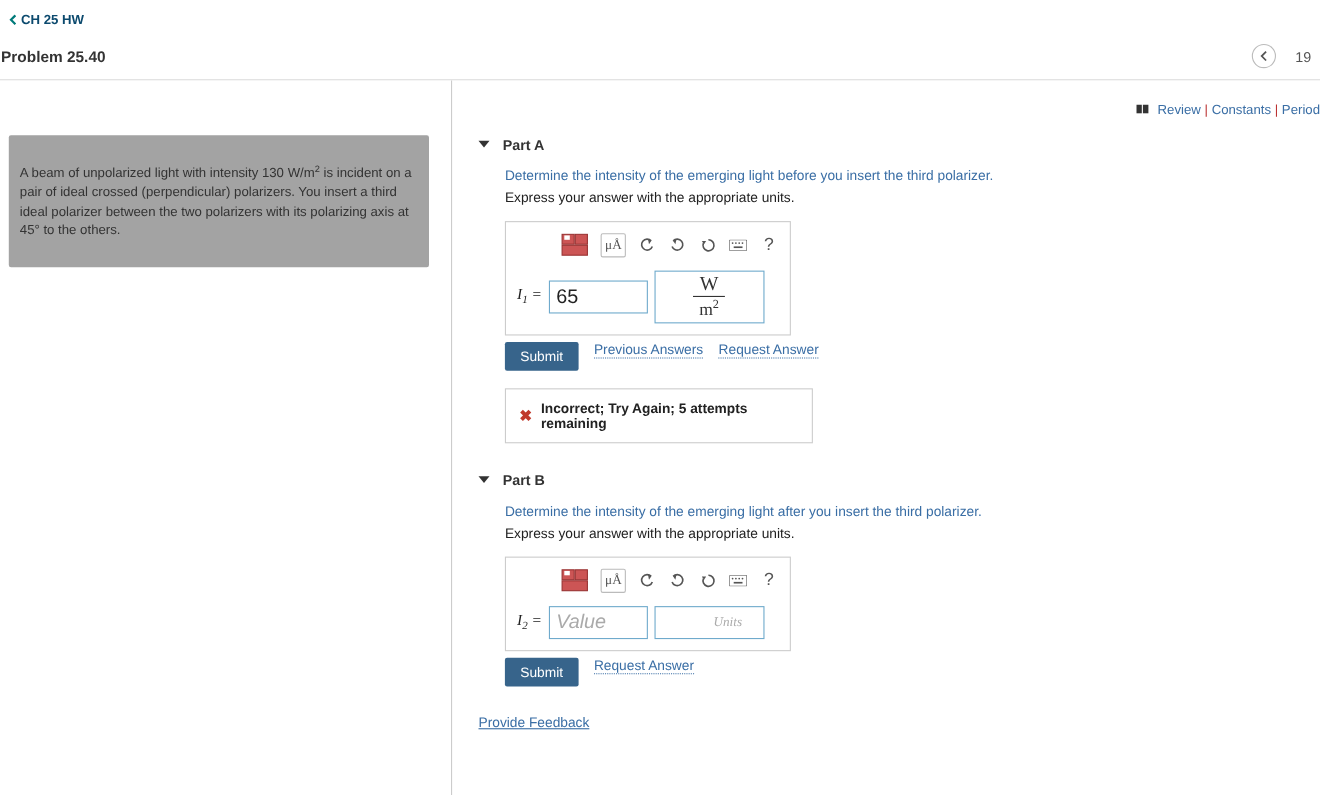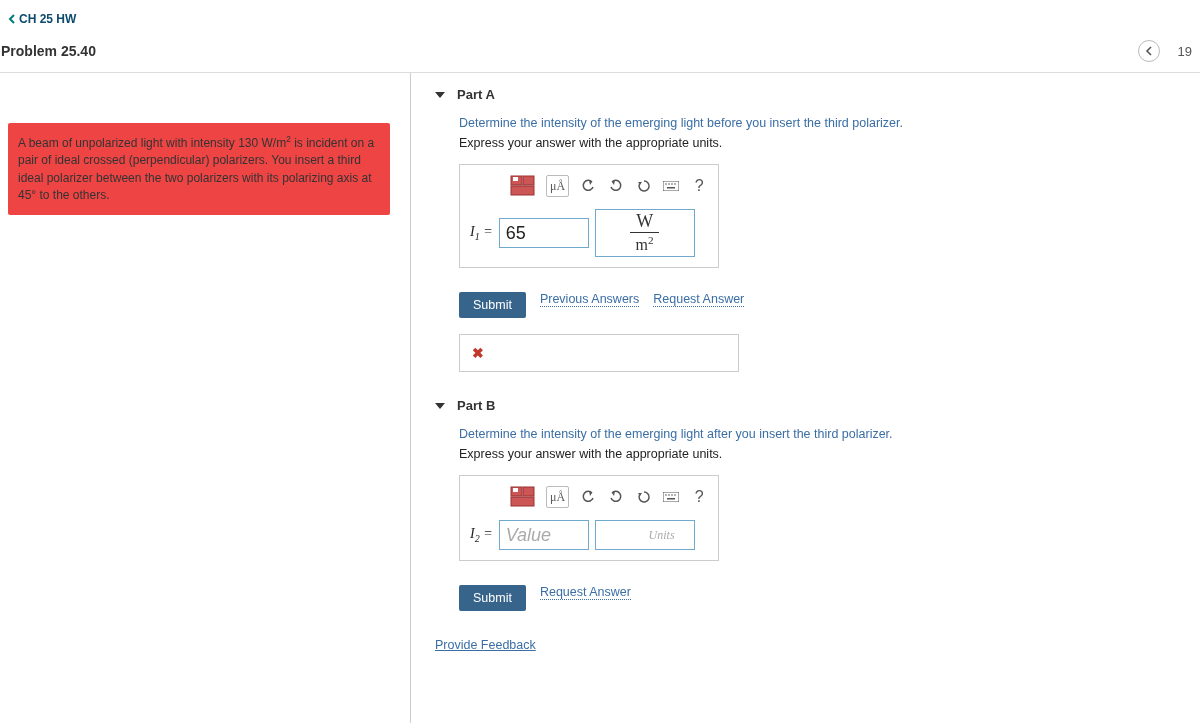--- a/index.html
+++ b/index.html
@@ -10,35 +10,35 @@
   .problem-bar { display: flex; align-items: center; justify-content: space-between; padding: 6px 8px 10px 1px; border-bottom: 1px solid #ddd; }
   .problem-title { font-size: 14px; font-weight: bold; color: #333; }
   .prob-right { display: flex; align-items: center; gap: 18px; font-size: 13px; color: #555; }
   .chev-btn { width: 22px; height: 22px; border: 1px solid #bbb; border-radius: 50%; display: flex; align-items: center; justify-content: center; color: #555; }
   
   .layout { display: flex; min-height: 660px; overflow: hidden; }
   .left-col { width: 410px; padding: 50px 20px 10px 8px; }
   .divider { width: 1px; background: #ccc; margin-top: 0; }
   .right-col { flex: 1; padding: 14px 0 10px 24px; position: relative; }
   
-  .prompt-box { background: #ef4444; border-radius: 2px; padding: 10px 10px; color: #333; font-size: 12px; line-height: 1.45; }
+  .prompt-box { background: #a3a3a3; border-radius: 2px; padding: 24px 10px; color: #333; font-size: 12px; line-height: 1.45; }
   
   .top-links { text-align: right; padding: 6px 0 16px; font-size: 12px; color: #b33; }
   .top-links a { color: #3a6ea5; text-decoration: none; }
   .flag-icon { display: inline-block; vertical-align: middle; margin-right: 4px; }
   
   .part-header { display: flex; align-items: center; gap: 12px; margin-bottom: 14px; cursor: pointer; }
   .caret { width: 0; height: 0; border-left: 5px solid transparent; border-right: 5px solid transparent; border-top: 6px solid #333; }
   .part-title { font-weight: bold; font-size: 13px; }
   
   .part-body { margin-left: 24px; margin-bottom: 24px; }
   .instr1 { color: #3a6ea5; font-size: 12.5px; margin-bottom: 6px; }
   .instr2 { color: #222; font-size: 12.5px; margin-bottom: 14px; }
   
-  .answer-panel { border: 1px solid #ccc; width: 260px; padding: 10px; display: flex; flex-direction: column; gap: 12px; margin-bottom: 24px; }
+  .answer-panel { border: 1px solid #ccc; width: 260px; padding: 10px; display: flex; flex-direction: column; gap: 12px; margin-bottom: 6px; }
   .toolbar { display: flex; align-items: center; gap: 10px; justify-content: flex-start; padding-left: 40px; }
   .tb-btn { width: 20px; height: 20px; display: flex; align-items: center; justify-content: center; color: #555; font-size: 13px; border-radius: 2px; }
   .tb-btn.template { width: 26px; height: 22px; }
   .tb-btn.template svg { width: 26px; height: 22px; }
   .tb-btn.mu { border: 1px solid #bbb; width: 26px; height: 22px; font-family: Georgia, serif; font-size: 12px; }
   
   .answer-row { display: flex; align-items: center; gap: 6px; }
   .var-label { font-style: italic; font-family: Georgia, serif; font-size: 14px; color: #222; }
   .var-label sub { font-size: 10px; }
   .value-input { height: 30px; width: 90px; border: 1px solid #6faacc; padding: 2px 6px; font-size: 18px; font-family: Liberation Sans, sans-serif; color: #222; outline: none; }
@@ -89,20 +89,31 @@
 <div class="layout">
   <div class="left-col">
     <div class="prompt-box">
       <span>A beam of unpolarized light with intensity 130 </span><span>W/m<sup>2</sup></span><span> is incident on a pair of ideal crossed (perpendicular) polarizers. You insert a third ideal polarizer between the two polarizers with its polarizing axis at 45° to the others.</span>
     </div>
   </div>
 
   <div class="divider"></div>
 
   <div class="right-col">
+    <div class="top-links">
+      <span class="flag-icon">
+        <svg width="12" height="10">
+            <rect x="0" y="0" width="5" height="8" fill="#333"></rect>
+            <rect x="6" y="0" width="5" height="8" fill="#333"></rect>
+          </svg>
+      </span>
+      <a href="#">Review</a> | 
+      <a href="#">Constants</a> | 
+      <a href="#">Period</a>
+    </div>
 
     <div class="part-header">
       <div class="caret"></div>
       <div class="part-title">Part A</div>
     </div>
     <div class="part-body">
       <div class="instr1">Determine the intensity of the emerging light before you insert the third polarizer.</div>
       <div class="instr2">Express your answer with the appropriate units.</div>
 
       <div class="answer-panel">
@@ -159,20 +170,21 @@
       </div>
 
       <div class="submit-row">
         <button class="submit-btn">Submit</button>
         <a href="#" class="link-a">Previous Answers</a>
         <a href="#" class="link-a">Request Answer</a>
       </div>
 
       <div class="feedback-box">
         <span class="x-icon">✖</span>
+        <span class="feedback-text">Incorrect; Try Again; 5 attempts remaining</span>
       </div>
     </div>
 
     <div class="part-header">
       <div class="caret"></div>
       <div class="part-title">Part B</div>
     </div>
     <div class="part-body">
       <div class="instr1">Determine the intensity of the emerging light after you insert the third polarizer.</div>
       <div class="instr2">Express your answer with the appropriate units.</div>

